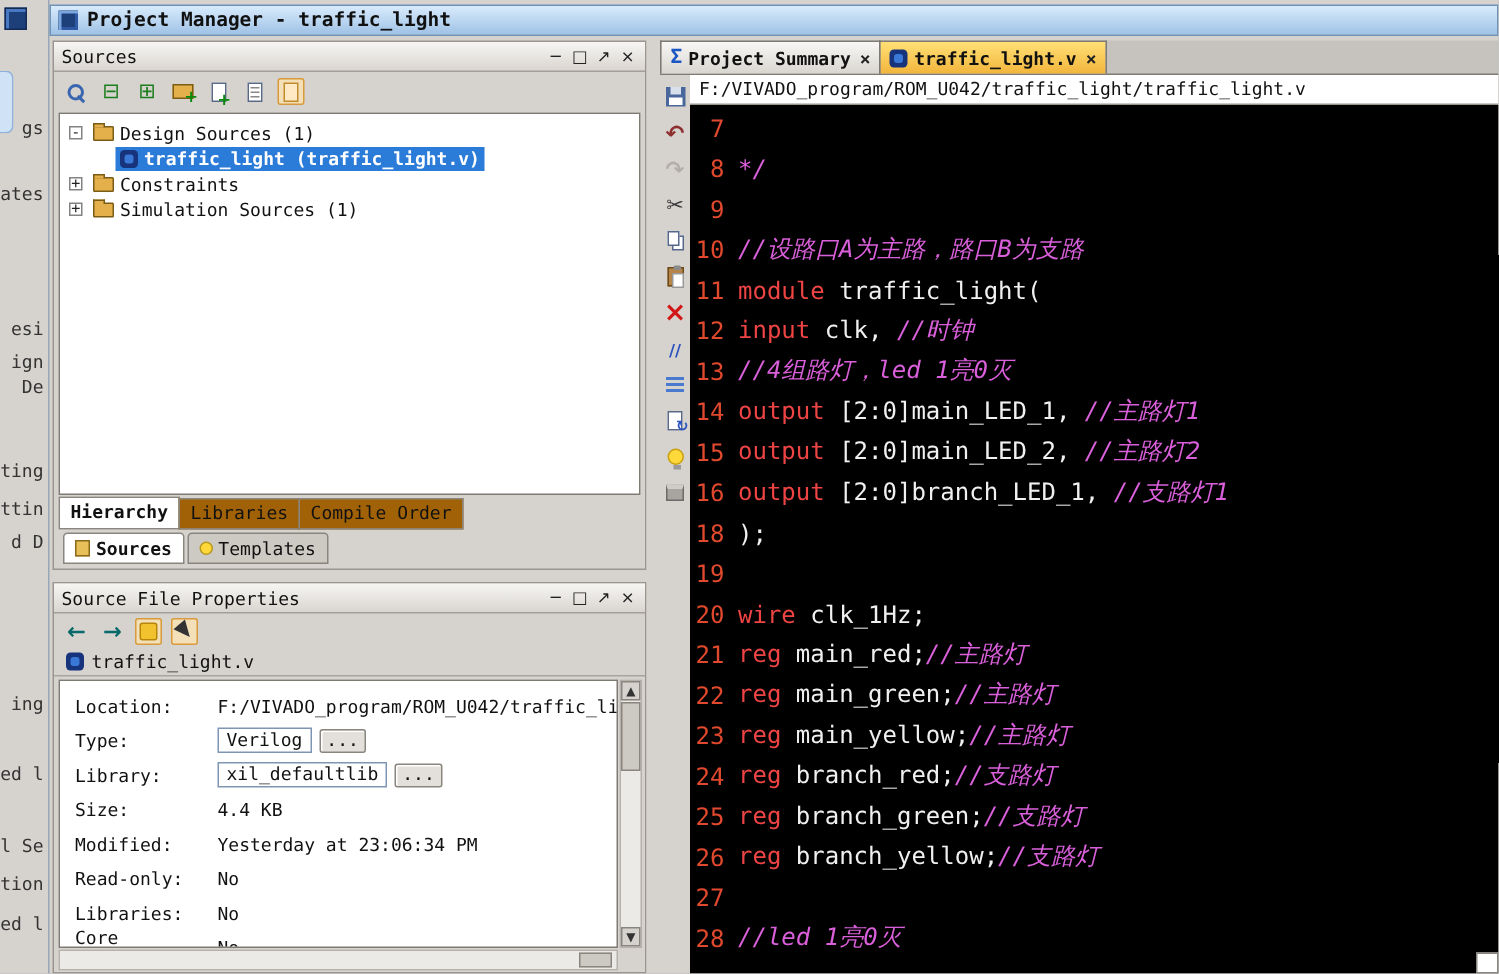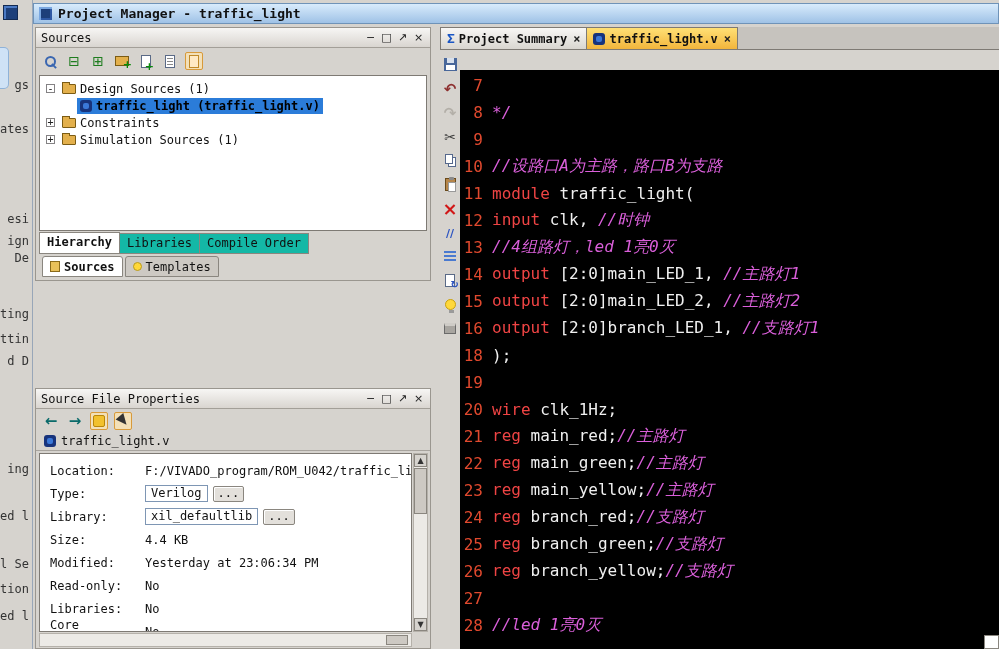--- a/index.html
+++ b/index.html
@@ -12,21 +12,21 @@
 .strip-icon{position:absolute;left:3px;top:5px;width:15px;height:15px;background:#1d3f7a;border:1px solid #132a52;box-shadow:inset 2px 2px 0 #4a79c4}
 .strip-pill{position:absolute;left:0;top:47px;width:9px;height:42px;background:#cfe2f6;border:1px solid #8fb2d8;border-left:none;border-radius:0 5px 5px 0}
 
 
 .titlebar{position:absolute;left:33px;top:3px;right:0;height:21px;background:linear-gradient(#d8ebfc,#9fc2e6);border:1px solid #6f93b8;display:flex;align-items:center;gap:6px;padding:0 5px}
 .title-icon{width:13px;height:13px;background:#1d3f7a;box-shadow:inset 2px 2px 0 #7aa7e0,inset -2px -2px 0 #2f59a4;flex:none}
 .title-text{font-weight:bold;font-size:13px}
 
 
 .panel{position:absolute;background:#d6d3ce;border:1px solid #9a968f}
-.sources-panel{left:35px;top:27px;width:396px;height:254px}
+.sources-panel{left:35px;top:27px;width:396px;height:353px}
 .props-panel{left:35px;top:388px;width:396px;height:261px}
 .panel-header{height:20px;background:linear-gradient(#f7f6f4,#d9d5d0);border-bottom:1px solid #a39f98;display:flex;align-items:center;padding:0 5px}
 .panel-title{flex:1}
 .winbtns{display:flex;gap:3px}
 .winbtn{width:13px;text-align:center;font-size:11px;color:#222;font-family:"DejaVu Sans",sans-serif;cursor:default}
 
 
 .ic{width:18px;height:18px;display:flex;align-items:center;justify-content:center;position:relative;flex:none}
 .ic.pressed{border:1px solid #d89a3a;background:#f3e0b8;border-radius:2px}
 .ic i{display:block;position:relative;font-style:normal;font-family:"DejaVu Sans",sans-serif}
@@ -67,27 +67,27 @@
 .edit-properties-icon{width:12px;height:12px;background:#f2c12e;border:1px solid #b8860b;border-radius:2px}
 .select-pointer-icon{width:0;height:0;border-left:5px solid transparent;border-right:5px solid transparent;border-top:11px solid #333;transform:rotate(-40deg)}
 
 
 .sources-toolbar{height:26px;display:flex;align-items:center;gap:6px;padding:0 5px}
 .tree-area{position:absolute;left:3px;right:3px;top:47px;bottom:49px;background:#fff;border:1px solid #7e7a74;padding:4px 0;overflow:hidden}
 .tree-row{height:17px;display:flex;align-items:center;gap:4px}
 .expander{width:9px;height:9px;border:1px solid #848284;background:#fff;font-size:10px;line-height:7px;text-align:center;color:#222;flex:none}
 .expander.empty{border:none;background:none}
 .tree-plain,.tree-sel{display:flex;align-items:center;gap:4px;padding:1px 3px}
-.tree-sel{background:#2b7cd9;color:#000000;font-weight:bold}
+.tree-sel{background:#2b7cd9;color:#ffffff;font-weight:bold}
 .mini-folder{width:14px;height:10px;background:#e3b04c;border:1px solid #7c5c14;border-radius:1px;position:relative;flex:none}
 .mini-folder::before{content:"";position:absolute;top:-3px;left:-1px;width:6px;height:2px;background:#e3b04c;border:1px solid #7c5c14;border-bottom:none}
 .verilog-icon{width:12px;height:12px;background:#17337c;border-radius:3px;position:relative;flex:none}
 .verilog-icon::after{content:"";position:absolute;left:3px;top:3px;width:6px;height:6px;border-radius:2px;background:#3a78d8}
 .sources-tabs{position:absolute;left:3px;bottom:26px;height:22px;display:flex;align-items:flex-end}
-.tab{height:21px;line-height:19px;padding:0 7px;border:1px solid #8a867f;background:#14b8a6;margin-right:-1px}
+.tab{height:21px;line-height:19px;padding:0 7px;border:1px solid #8a867f;background:#a16207;margin-right:-1px}
 .tab.on{background:#fff;font-weight:bold;height:22px}
 .dock-tabs{position:absolute;left:6px;bottom:3px;height:22px;display:flex;align-items:flex-end;gap:2px}
 .dtab{height:21px;display:flex;align-items:center;gap:4px;padding:0 7px;border:1px solid #8a867f;background:#cdc9c3;border-radius:3px 3px 0 0}
 .dtab.on{background:#fff;font-weight:bold}
 .sources-tab-icon{width:10px;height:11px;background:#e8c05a;border:1px solid #8a6a1a;flex:none}
 .templates-tab-icon{width:9px;height:9px;background:#ffd83a;border:1px solid #b89a20;border-radius:50%;flex:none}
 
 
 .props-toolbar{height:23px;display:flex;align-items:center;gap:6px;padding:0 6px}
 .props-file{height:19px;display:flex;align-items:center;gap:5px;padding:0 8px;border-bottom:1px solid #a8a49e}
@@ -356,20 +356,21 @@
         <span class="ic">
           <i class="find-replace-icon"></i>
         </span>
         <span class="ic">
           <i class="tip-icon"></i>
         </span>
         <span class="ic">
           <i class="block-icon"></i>
         </span>
       </div>
+    <div class="pathbar">F:/VIVADO_program/ROM_U042/traffic_light/traffic_light.v</div>
     <div class="code" id="code-lines">
         <div class="code-line"><span class="ln">7</span><span></span></div>
         <div class="code-line"><span class="ln">8</span><span><span class="comment">*/</span></span></div>
         <div class="code-line"><span class="ln">9</span><span></span></div>
         <div class="code-line"><span class="ln">10</span><span><span class="comment">//设路口A为主路，路口B为支路</span></span></div>
         <div class="code-line"><span class="ln">11</span><span><span class="kw">module</span><span class="plain"> traffic_light(</span></span></div>
         <div class="code-line"><span class="ln">12</span><span><span class="kw">input</span><span class="plain"> clk, </span><span class="comment">//时钟</span></span></div>
         <div class="code-line"><span class="ln">13</span><span><span class="comment">//4组路灯，led 1亮0灭</span></span></div>
         <div class="code-line"><span class="ln">14</span><span><span class="kw">output</span><span class="plain"> [2:0]main_LED_1, </span><span class="comment">//主路灯1</span></span></div>
         <div class="code-line"><span class="ln">15</span><span><span class="kw">output</span><span class="plain"> [2:0]main_LED_2, </span><span class="comment">//主路灯2</span></span></div>

